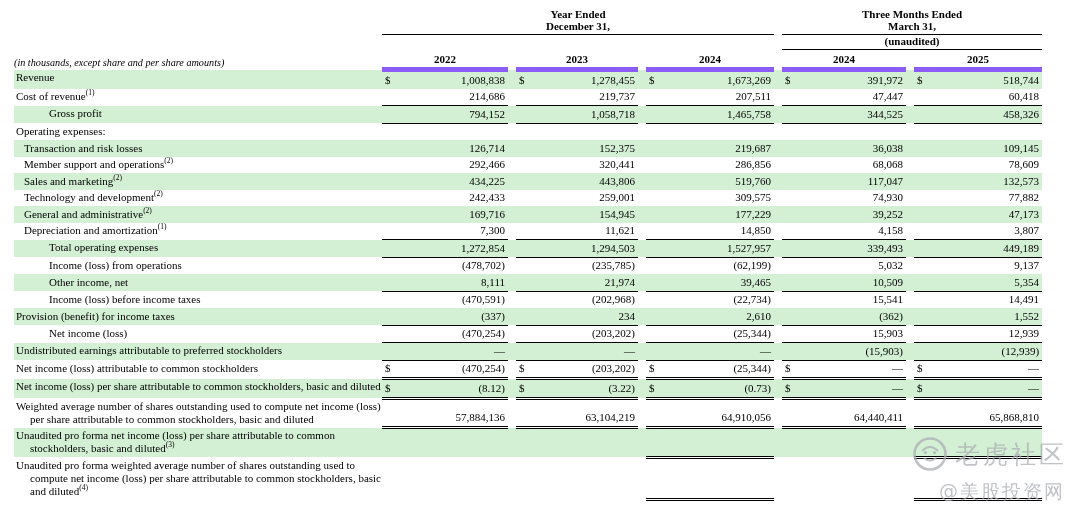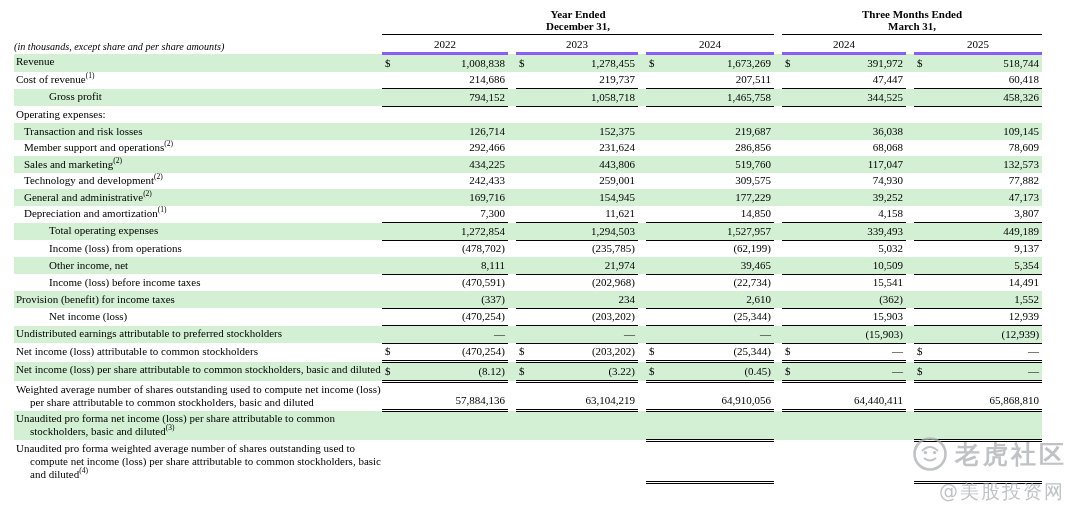--- a/index.html
+++ b/index.html
@@ -16,21 +16,21 @@
     table-layout:fixed;
     margin:8px 0 0 14px;
     width:1028px;
     font-size:11px;
   }
   td{padding:0;vertical-align:bottom;}
   
   td.ghead{border-bottom:1px solid #000;text-align:center;font-weight:bold;line-height:12px;padding-bottom:2px;}
   td.unaud{border-bottom:1px solid #000;text-align:center;font-weight:bold;line-height:13px;padding-bottom:1px;}
   td.hspacer{border:none;}
-  td.yr{border-bottom:3px solid #8b5cf6;text-align:center;font-weight:normal;line-height:13px;padding:3px 0 1px 0;}
+  td.yr{border-bottom:5px solid #8b5cf6;text-align:center;font-weight:bold;line-height:13px;padding:3px 0 1px 0;}
   td.note{font-style:italic;font-size:10.2px;line-height:12px;padding:0 0 1px 0;margin-top:40px;}
   
   tr.shade td{background:#d3f0d4;}
   td.lab{vertical-align:top;line-height:13px;padding-top:1.5px;padding-bottom:2px;}
   .ind0{padding-left:16px;text-indent:-14px;}
   .ind1{padding-left:10px;}
   .ind2{padding-left:35px;}
   td.val{line-height:13px;padding-top:1.5px;padding-bottom:2px;}
   td.u-s{border-bottom:1px solid #000;}
   td.u-d{border-bottom:3px double #000;}
@@ -38,21 +38,21 @@
   .dol{padding-left:3px;}
   .num{padding-right:3px;margin-left:auto;}
   sup{font-size:7.5px;vertical-align:super;line-height:0;}
   
   .watermark{
     position:absolute;right:8px;top:436px;
     text-align:right;color:#abaeb3;opacity:0.75;
     font-family:"DejaVu Sans","Liberation Sans",sans-serif;
     pointer-events:none;
   }
-  .wm-row1{display:flex;align-items:center;justify-content:flex-end;gap:7px;font-size:25px;font-weight:bold;letter-spacing:3px;}
+  .wm-row1{display:flex;align-items:center;justify-content:flex-end;gap:7px;font-size:25px;font-weight:normal;letter-spacing:3px;}
   .wm-row2{margin-top:7px;font-size:19px;font-weight:normal;letter-spacing:2px;padding-right:2px;}
 </style>
 </head>
 <body>
 
 <div class="page">
 
   <table class="fin">
     <colgroup>
       <col style="width:368px">
@@ -72,20 +72,26 @@
         <td class="ghead" colspan="5">
           <div>Year Ended</div>
           <div>December 31,</div>
         </td>
         <td class="hspacer"></td>
         <td class="ghead" colspan="3">
           <div>Three Months Ended</div>
           <div>March 31,</div>
         </td>
       </tr>
+      <tr>
+        <td class="hspacer"></td>
+        <td class="hspacer" colspan="5"></td>
+        <td class="hspacer"></td>
+        <td class="unaud" colspan="3">(unaudited)</td>
+      </tr>
       <tr id="years-row">
         <td class="note">(in thousands, except share and per share amounts)</td>
       <td class="yr">2022</td>
           <td class="hspacer"></td>
           <td class="yr">2023</td>
           <td class="hspacer"></td>
           <td class="yr">2024</td>
           <td class="hspacer"></td>
           <td class="yr">2024</td>
           <td class="hspacer"></td>
@@ -283,21 +289,21 @@
           <td class="val u-n">
             <div class="cw">
               <span class="dol"></span>
               <span class="num">292,466</span>
             </div>
           </td>
           <td class="gap"></td>
           <td class="val u-n">
             <div class="cw">
               <span class="dol"></span>
-              <span class="num">231,624</span>
+              <span class="num">320,441</span>
             </div>
           </td>
           <td class="gap"></td>
           <td class="val u-n">
             <div class="cw">
               <span class="dol"></span>
               <span class="num">286,856</span>
             </div>
           </td>
           <td class="gap"></td>
@@ -771,21 +777,21 @@
           <td class="val u-d">
             <div class="cw">
               <span class="dol">$</span>
               <span class="num">(3.22)</span>
             </div>
           </td>
           <td class="gap"></td>
           <td class="val u-d">
             <div class="cw">
               <span class="dol">$</span>
-              <span class="num">(0.45)</span>
+              <span class="num">(0.73)</span>
             </div>
           </td>
           <td class="gap"></td>
           <td class="val u-d">
             <div class="cw">
               <span class="dol">$</span>
               <span class="num">—</span>
             </div>
           </td>
           <td class="gap"></td>

